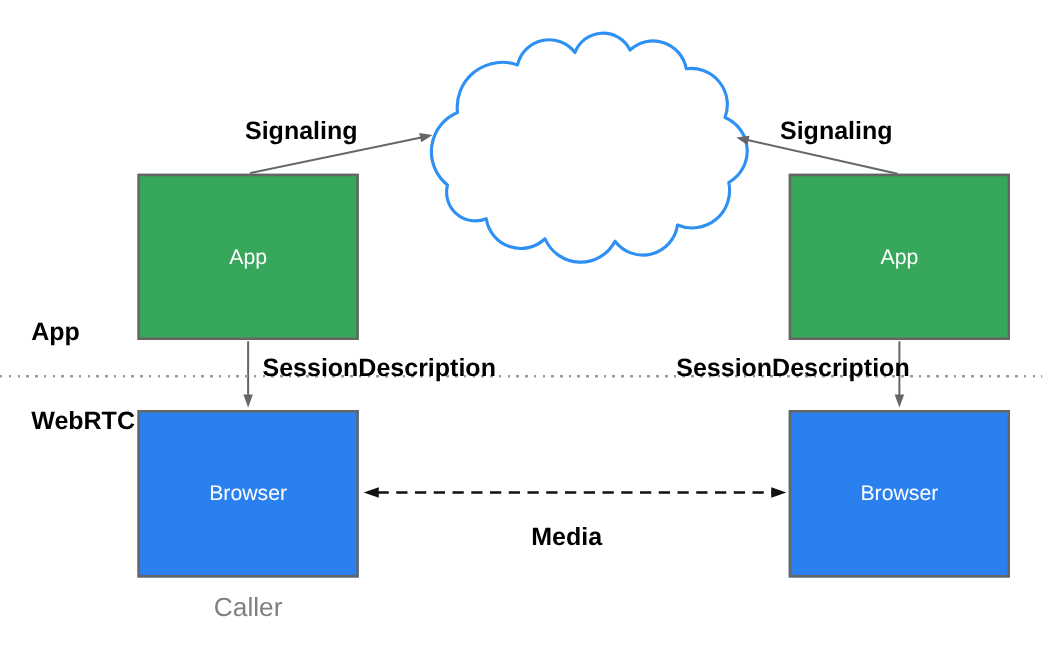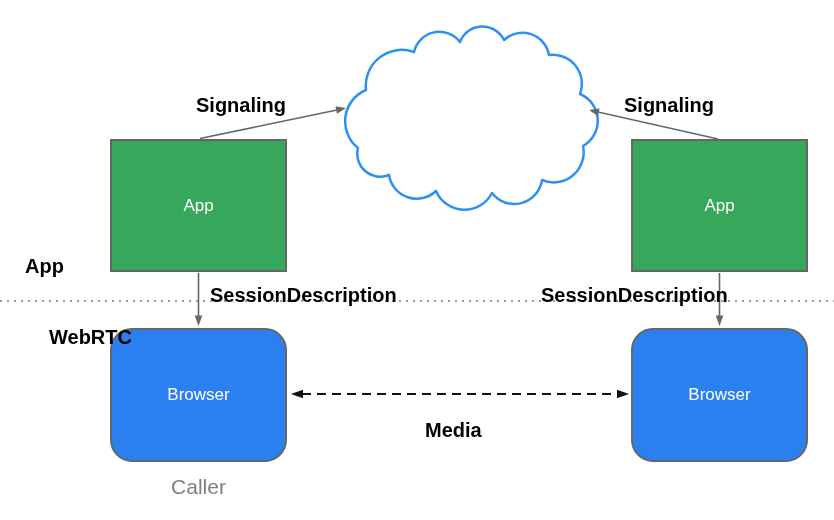--- a/index.html
+++ b/index.html
@@ -46,41 +46,41 @@
     box-sizing: border-box;
     border: 2px solid var(--box-border, #666666);
     display: flex;
     align-items: center;
     justify-content: center;
     color: var(--box-text, #ffffff);
     font-size: 17px;
     font-weight: 400;
   }
   .app-node { background: var(--app-box-fill, #37a75c); }
-  .browser-node { background: var(--browser-box-fill, #2b80f0); border-radius: 22px; }
+  .browser-node { background: var(--browser-box-fill, #2b80f0); }
 
   .node-caller-app    { left: 110px; top: 139px; width: 177px; height: 133px; }
   .node-callee-app    { left: 631px; top: 139px; width: 177px; height: 133px; }
   .node-caller-browser{ left: 110px; top: 328px; width: 177px; height: 134px; }
   .node-callee-browser{ left: 631px; top: 328px; width: 177px; height: 134px; }
 
   .lbl {
     position: absolute;
     font-weight: 700;
     font-size: 20px;
     color: var(--label-text, #000000);
     white-space: nowrap;
   }
   .lbl-signaling-left  { left: 196px; top: 94px; }
   .lbl-signaling-right { left: 624px; top: 94px; }
   .lbl-sessdesc-left   { left: 210px; top: 284px; }
   .lbl-sessdesc-right  { left: 541px; top: 284px; }
   .lbl-media           { left: 425px; top: 419px; width: 82px; text-align: left; }
   .lbl-layer-app       { left: 25px;  top: 255px; }
-  .lbl-layer-webrtc    { left: 25px;  top: 326px; margin-left: 24px; }
+  .lbl-layer-webrtc    { left: 25px;  top: 326px; }
 
   .caption {
     position: absolute;
     font-weight: 400;
     font-size: 21px;
     color: var(--caption-text, #7f7f7f);
     text-align: center;
     width: 177px;
   }
   .caption-caller { left: 110px; top: 475px; }

